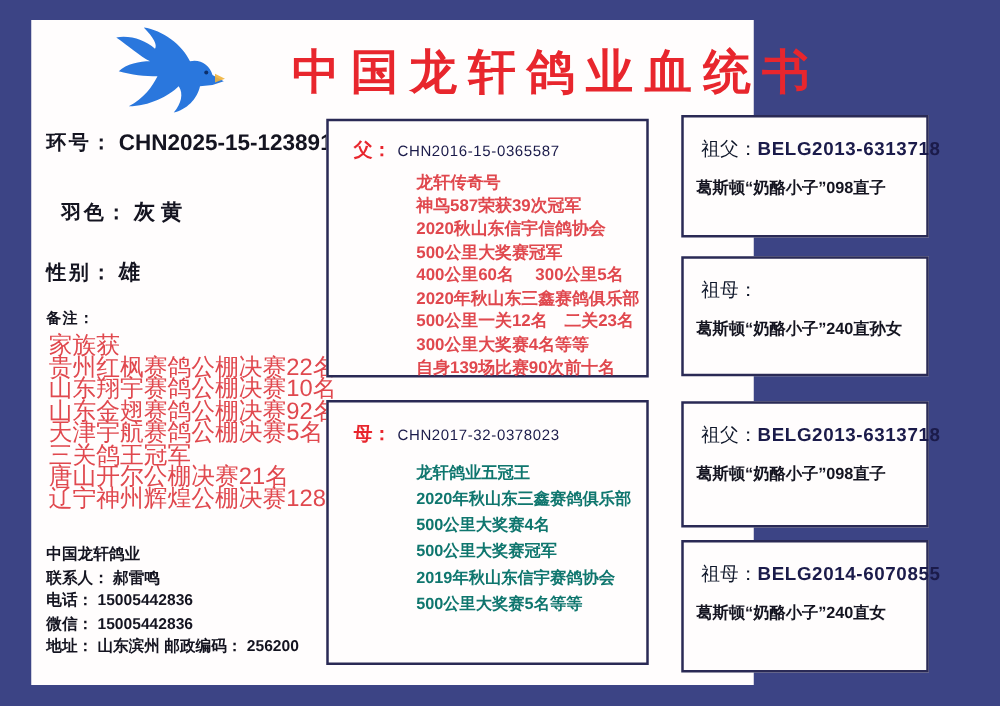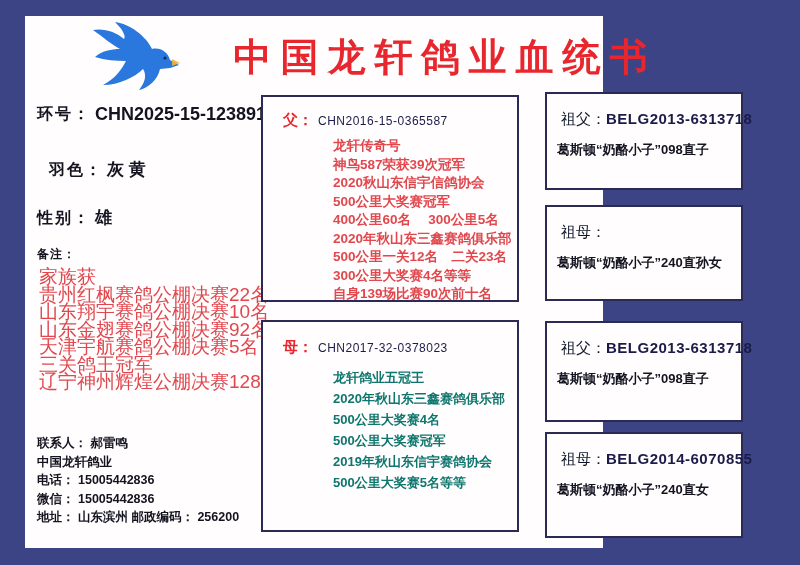--- a/index.html
+++ b/index.html
@@ -80,26 +80,27 @@
   </div>
 
   <div class="remarks-label">备注：</div>
   <div class="remarks">
     <div>家族获</div>
     <div>贵州红枫赛鸽公棚决赛22名</div>
     <div>山东翔宇赛鸽公棚决赛10名</div>
     <div>山东金翅赛鸽公棚决赛92名</div>
     <div>天津宇航赛鸽公棚决赛5名</div>
     <div>三关鸽王冠军</div>
+    <div>唐山开尔公棚决赛21名</div>
     <div>辽宁神州辉煌公棚决赛128名</div>
   </div>
 
   <div class="contact">
+    <div>中国龙轩鸽业</div>
     <div>联系人： 郝雷鸣</div>
-    <div>中国龙轩鸽业</div>
     <div>电话： 15005442836</div>
     <div>微信： 15005442836</div>
     <div>地址： 山东滨州 邮政编码： 256200</div>
   </div>
 
   <div class="box box-father">
     <div class="head">
       <span class="plab">父：</span>
       <span class="pring">CHN2016-15-0365587</span>
     </div>

